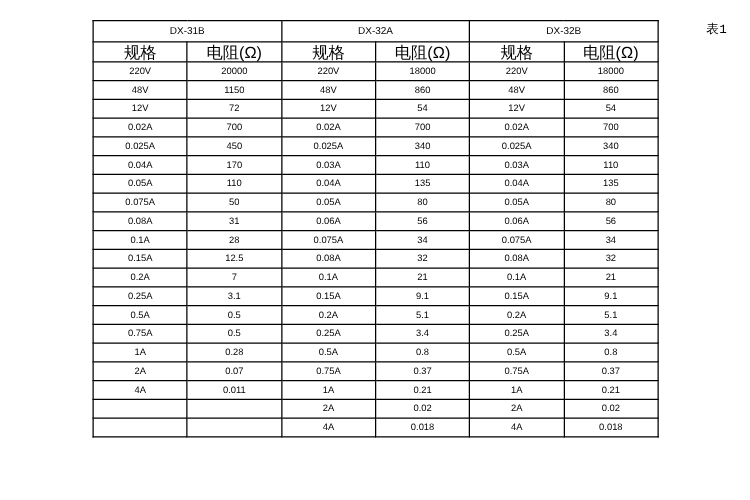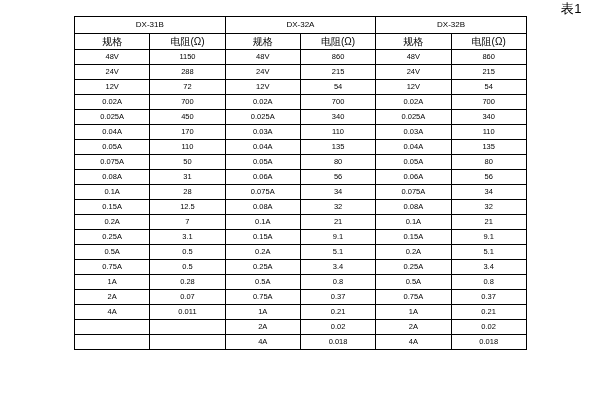--- a/index.html
+++ b/index.html
@@ -15,24 +15,25 @@
     overflow: hidden;
   }
   .page {
     position: relative;
     width: 600px;
     height: 400px;
     box-sizing: border-box;
   }
   .caption {
     position: absolute;
-    top: 0;
+    top: 16px;
     right: 18px;
-    font-size: 13px;
+    font-size: 10px;
     letter-spacing: 0.5px;
+    font-family: Liberation Mono, monospace;
   }
   .table-wrap {
     position: absolute;
     top: 16px;
     left: 74px;
     width: 452px;
   }
   table.spec {
     border-collapse: collapse;
     width: 452px;
@@ -48,21 +49,21 @@
     height: 14px;
     padding: 0;
     font-weight: normal;
     background: #ffffff;
   }
   table.spec th.group {
     font-size: 8px;
     height: 16px;
   }
   table.spec th.sub {
-    font-size: 10px;
+    font-size: 13px;
     height: 15px;
   }
   table.spec td.empty {
     color: transparent;
   }
   col.c { width: 75.3px; }
 </style>
 </head>
 <body>
 
@@ -90,36 +91,36 @@
           <th class="sub">规格</th>
           <th class="sub">电阻(Ω)</th>
           <th class="sub">规格</th>
           <th class="sub">电阻(Ω)</th>
           <th class="sub">规格</th>
           <th class="sub">电阻(Ω)</th>
         </tr>
       </thead>
       <tbody id="table-body">
           <tr>
+            <td>220V</td>
+            <td>20000</td>
+            <td>220V</td>
+            <td>18000</td>
+            <td>220V</td>
+            <td>18000</td>
+          </tr>
+          <tr>
             <td>48V</td>
             <td>1150</td>
             <td>48V</td>
             <td>860</td>
             <td>48V</td>
             <td>860</td>
           </tr>
           <tr>
-            <td>24V</td>
-            <td>288</td>
-            <td>24V</td>
-            <td>215</td>
-            <td>24V</td>
-            <td>215</td>
-          </tr>
-          <tr>
             <td>12V</td>
             <td>72</td>
             <td>12V</td>
             <td>54</td>
             <td>12V</td>
             <td>54</td>
           </tr>
           <tr>
             <td>0.02A</td>
             <td>700</td>

